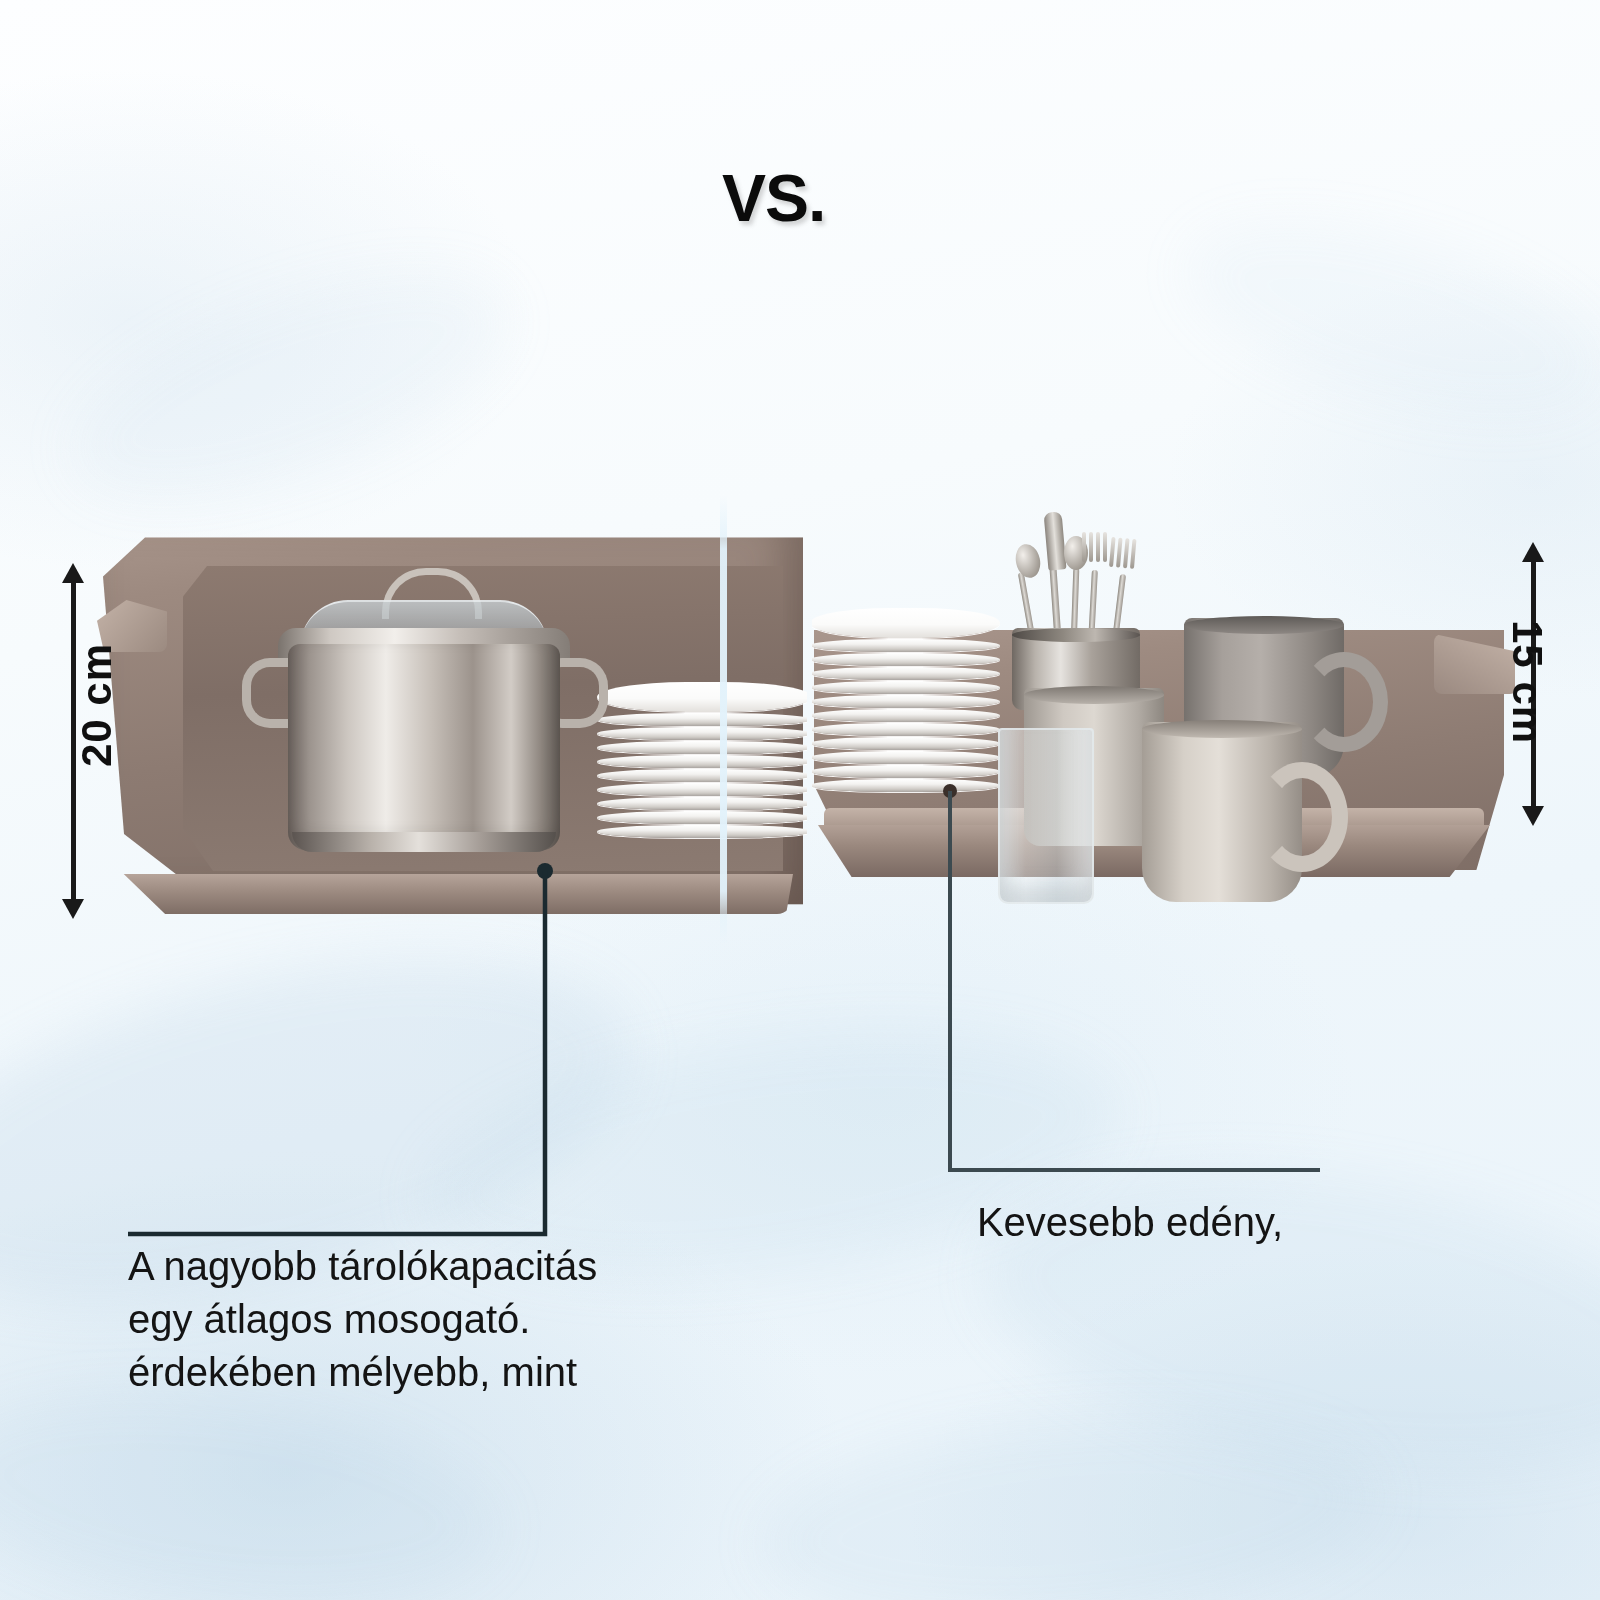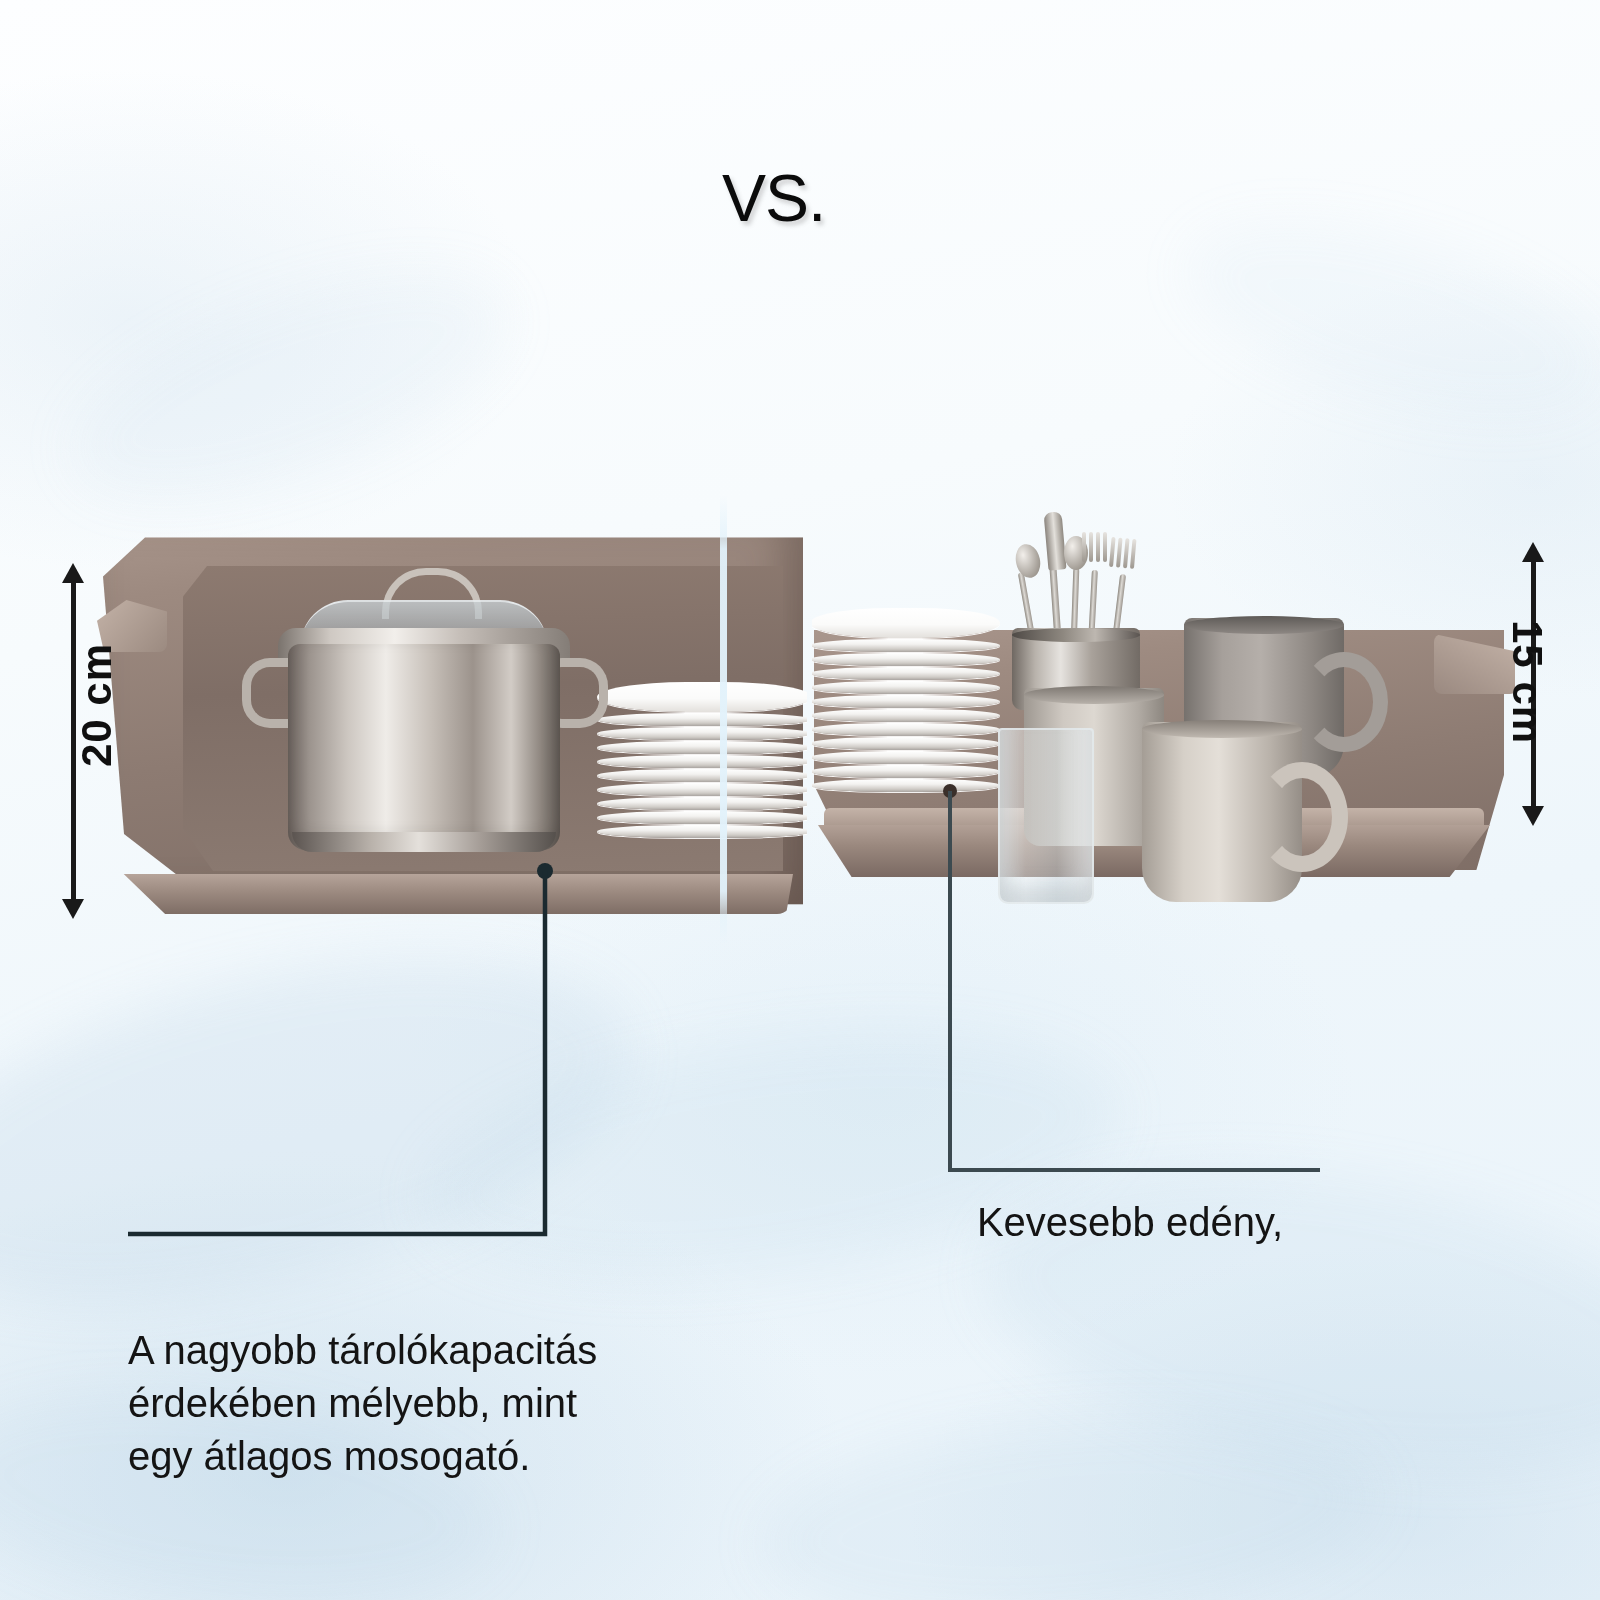--- a/index.html
+++ b/index.html
@@ -27,21 +27,21 @@
   
   .title{
     position:absolute;font-weight:bold;color:#bd9b3c;line-height:.96;
     letter-spacing:.5px;text-transform:uppercase;
     text-shadow:4px 5px 5px rgba(120,120,120,.30);
     font-family:"Liberation Sans", sans-serif;
   }
   #title-left{left:138px;top:108px;width:560px;font-size:78px;text-align:left;}
   #title-right{left:960px;top:96px;width:560px;font-size:78px;text-align:left;}
   #vs-label{
-    position:absolute;left:722px;top:160px;font-size:66px;font-weight:normal;color:#0b0b0b;
+    position:absolute;left:722px;top:160px;font-size:66px;font-weight:bold;color:#0b0b0b;
     text-shadow:3px 4px 4px rgba(120,120,120,.30);
     font-family:"Liberation Sans", sans-serif;letter-spacing:-1px;
   }
 
   
   #stage{position:absolute;left:85px;top:500px;width:1430px;height:440px;}
   .half{position:absolute;top:0;height:440px;overflow:hidden;}
   #half-left{left:0;width:722px;}
   #half-right{left:727px;width:703px;}
   #split-line{position:absolute;left:720px;top:495px;width:7px;height:450px;
@@ -203,21 +203,21 @@
   #dim-right{left:1531px;top:542px;height:284px;}
   #dim-right .shaft{top:10px;height:264px;}
   #label-right{left:20px;top:78px;transform:rotate(90deg);transform-origin:left top;}
 
   
   .callout-svg{position:absolute;left:0;top:0;width:1600px;height:1600px;pointer-events:none;}
   .caption{
     position:absolute;font-size:40px;line-height:1.32;color:#141414;
     font-family:"Liberation Sans", sans-serif;
   }
-  #caption-left{left:128px;top:1324px;width:540px;text-align:left;}
+  #caption-left{left:128px;top:1240px;width:540px;text-align:left;}
   #caption-right{left:920px;top:1186px;width:420px;text-align:center;margin-top:10px;}
   .caption span{display:block;}
 </style>
 </head>
 <body>
 
 <div id="canvas">
 
   <div class="vein" style="left:-120px;top:980px;width:760px;height:300px;background:rgba(168,199,221,.35);transform:rotate(-14deg);"></div>
   <div class="vein" style="left:420px;top:1040px;width:700px;height:230px;background:rgba(181,208,228,.28);transform:rotate(-8deg);"></div>
@@ -360,21 +360,21 @@
 
     <circle cx="545" cy="871" r="8" fill="#1b2a30"></circle>
     <path d="M545,871 L545,1234 L128,1234" fill="none" stroke="#1b2a30" stroke-width="4.5"></path>
 
     <circle cx="950" cy="791" r="7" fill="#3a2f2a"></circle>
     <path d="M950,791 L950,1170 L1320,1170" fill="none" stroke="#3c4a50" stroke-width="4"></path>
   </svg>
 
   <div class="caption" id="caption-left">
     <span>A nagyobb tárolókapacitás</span>
+    <span>egy átlagos mosogató.</span>
     <span>érdekében mélyebb, mint</span>
-    <span>egy átlagos mosogató.</span>
   </div>
 
   <div class="caption" id="caption-right">
     <span>Kevesebb edény,</span>
   </div>
 
 </div>
 
 </body></html>

